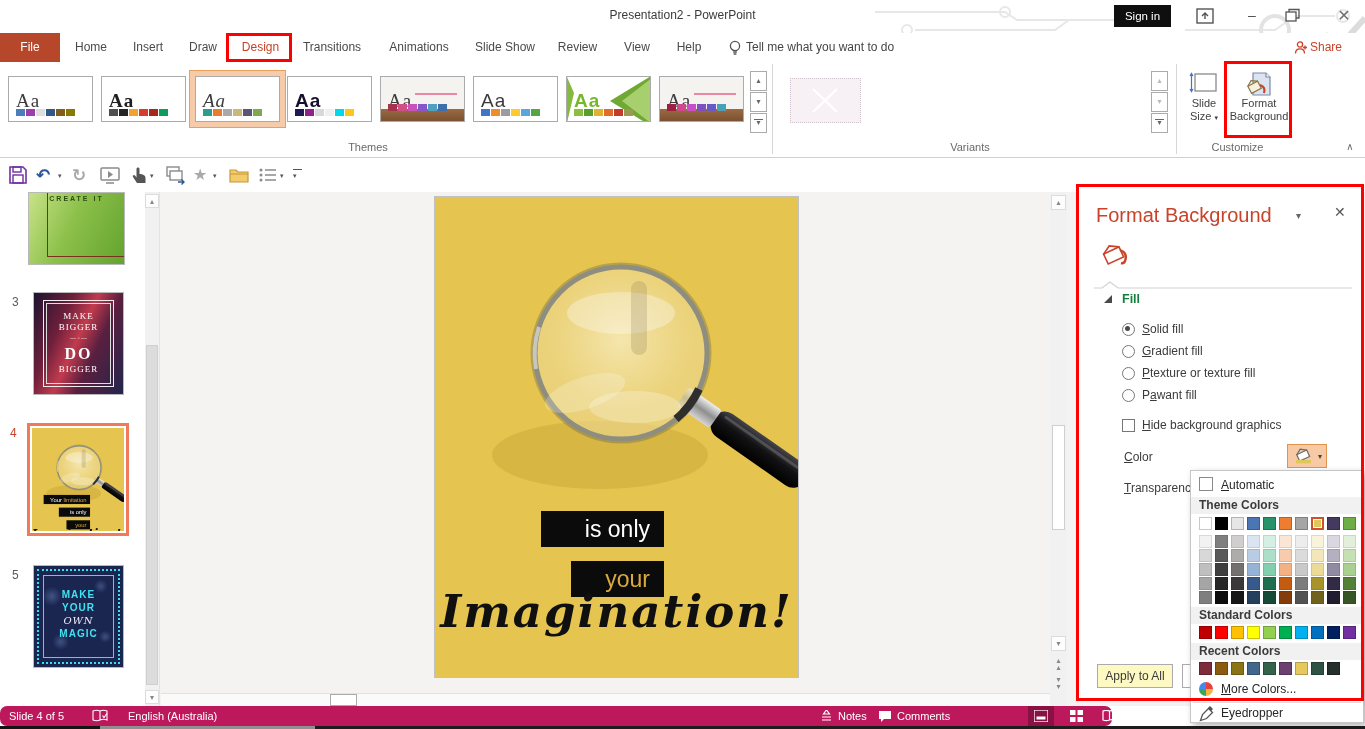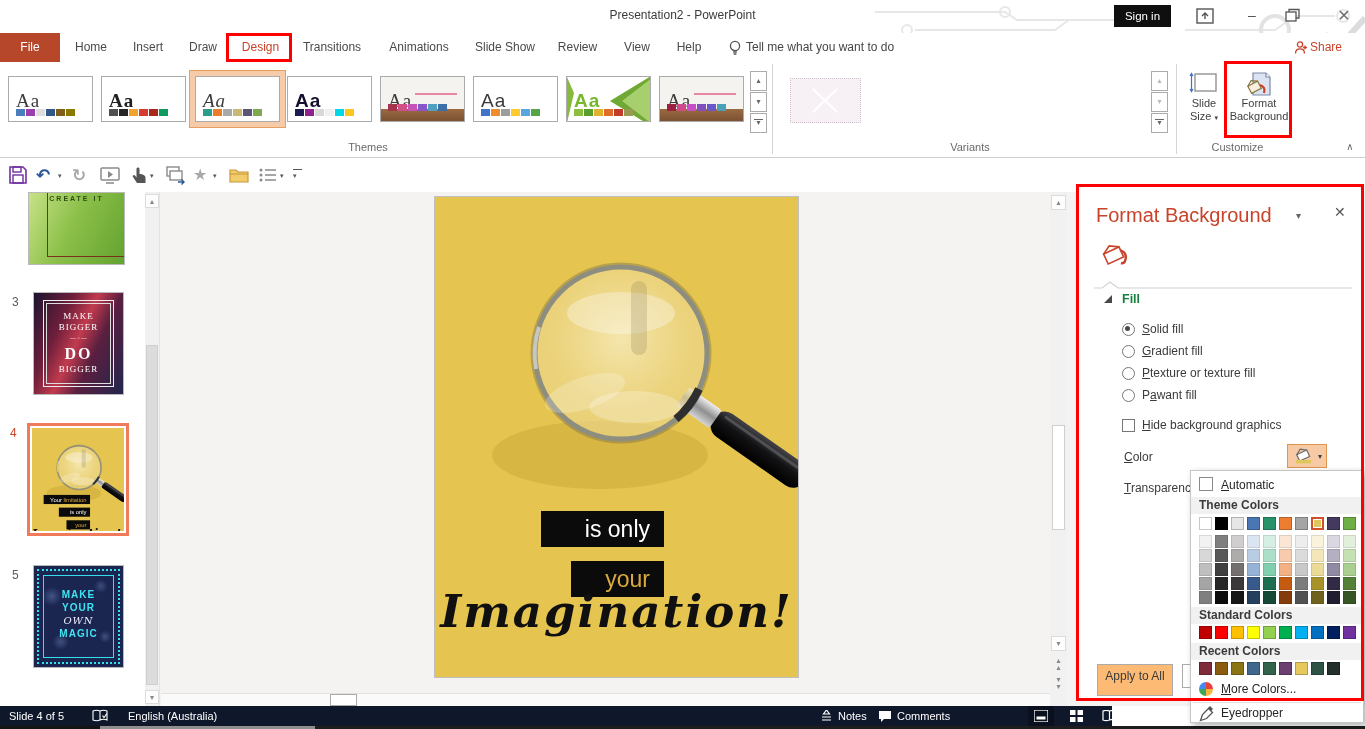--- a/index.html
+++ b/index.html
@@ -109,21 +109,21 @@
   .optrow{position:absolute;left:44px;height:18px;font-size:12px;color:#3b3b3b;line-height:15px;}
   .radio{position:absolute;left:0;top:1px;width:13px;height:13px;border:1px solid #767676;border-radius:50%;box-sizing:border-box;background:#fff;}
   .radio.on::after{content:"";position:absolute;left:2px;top:2px;width:5px;height:5px;border-radius:50%;background:#4a4a4a;}
   .optrow .lb{position:absolute;left:20px;top:0;white-space:nowrap;}
   .chk{position:absolute;left:0;top:1px;width:13px;height:13px;border:1px solid #767676;box-sizing:border-box;background:#fff;}
   .u{text-decoration:underline;}
   #color-row{position:absolute;left:46px;top:264px;font-size:12px;color:#3b3b3b;}
   #color-btn{position:absolute;left:209px;top:258px;width:40px;height:24px;background:#F7C9A4;border:1px solid #E0954F;box-sizing:border-box;}
   #color-btn .car{position:absolute;right:4px;top:7px;font-size:8px;color:#444;}
   #transp-row{position:absolute;left:46px;top:295px;font-size:12px;color:#3b3b3b;}
-  #applyall{position:absolute;left:19px;top:478px;width:76px;height:32px;border:1px solid #ababab;background:#fdba74;
+  #applyall{position:absolute;left:19px;top:478px;width:76px;height:24px;border:1px solid #ababab;background:#fef9c3;
             font-size:12px;color:#3b3b3b;text-align:center;line-height:22px;box-sizing:border-box;}
   #btn-sliver{position:absolute;left:104px;top:478px;width:10px;height:24px;border:1px solid #ababab;border-right:none;background:#fff;box-sizing:border-box;}
   
   #popup{position:absolute;left:1190px;top:470px;width:174px;height:253px;background:#fff;border:1px solid #c6c6c6;
          box-shadow:3px 3px 7px rgba(0,0,0,.3);z-index:50;box-sizing:border-box;font-size:12px;color:#262626;}
   .mhdr{position:absolute;left:0;width:172px;height:17px;background:#f1f1f1;font-weight:bold;color:#3b3b3b;
         line-height:17px;padding-left:8px;box-sizing:border-box;}
   .sw{position:absolute;width:13px;height:13px;box-shadow:inset 0 0 0 1px rgba(0,0,0,.22);}
   .sw.sel{box-shadow:inset 0 0 0 1px #fff;border:2px solid #D1502B;box-sizing:border-box;}
   .tsw{position:absolute;width:13px;height:13px;box-shadow:inset 0 0 0 1px rgba(0,0,0,.10);}
@@ -131,21 +131,21 @@
   #auto-sw{position:absolute;left:8px;top:3px;width:14px;height:14px;background:#fff;border:1px solid #8a8a8a;box-sizing:border-box;}
   #auto-lb{position:absolute;left:30px;top:4px;}
   #more-row{position:absolute;left:0;top:209px;width:172px;height:20px;}
   #wheel{position:absolute;left:8px;top:2px;width:14px;height:14px;border-radius:50%;
          background:conic-gradient(#e8413c 0 25%,#f5b63f 25% 50%,#3ba55c 50% 75%,#4688f1 75% 100%);}
   #more-lb{position:absolute;left:30px;top:2px;}
   #popup-sep{position:absolute;left:2px;top:231px;width:168px;height:1px;background:#e0e0e0;}
   #eye-row{position:absolute;left:0;top:234px;width:172px;height:18px;}
   #eye-lb{position:absolute;left:30px;top:1px;}
   
-  #statusbar{position:absolute;left:0;top:706px;width:1112px;height:20px;background:#0f172a;color:#fff;font-size:11px;}
+  #statusbar{position:absolute;left:0;top:706px;width:1112px;height:20px;background:#be185d;color:#fff;font-size:11px;border-radius:7px;}
   .sitem{position:absolute;top:0;line-height:20px;white-space:nowrap;}
   .svbtn{position:absolute;top:0;width:26px;height:20px;}
   .svbtn.on{background:rgba(0,0,0,.28);}
   #strip1{position:absolute;left:0;top:726px;width:100px;height:3px;background:#141414;}
   #strip2{position:absolute;left:100px;top:726px;width:215px;height:3px;background:#8f8f8f;}
   #strip3{position:absolute;left:315px;top:726px;width:1050px;height:3px;background:#1d1d1d;}
   svg{display:block;}
 </style>
 </head>
 <body>

